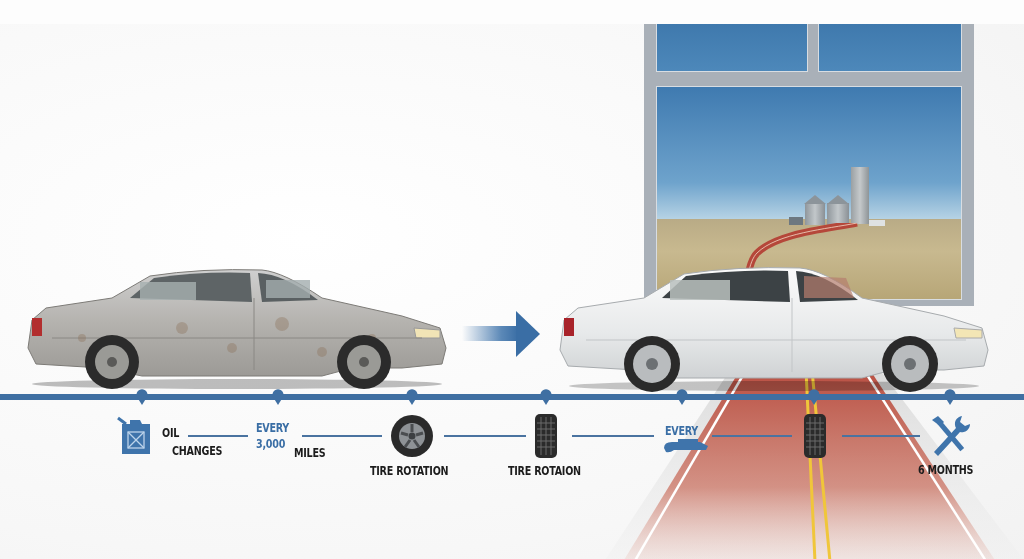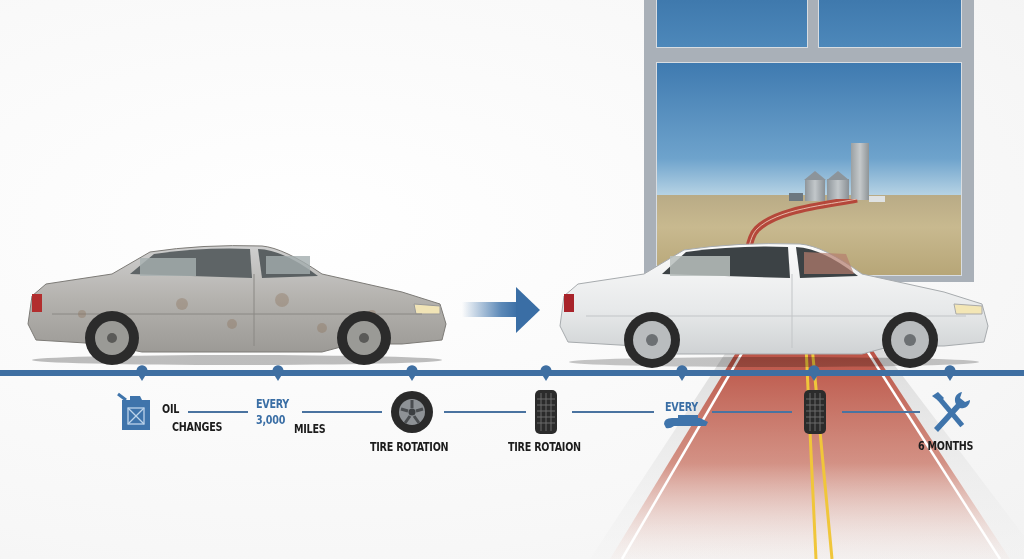--- a/index.html
+++ b/index.html
@@ -1,18 +1,18 @@
 <!DOCTYPE html>
 <html><head>
 <meta charset="utf-8">
 <style>
   * { box-sizing: border-box; margin: 0; padding: 0; }
   html, body { width: 1024px; height: 559px; overflow: hidden; background: #fdfdfd; }
   body { position: relative; font-family: "Liberation Sans", "DejaVu Sans", sans-serif; }
-  .stage { position: absolute; inset: 0; background: radial-gradient(ellipse at 30% 40%, #ffffff 0%, #f7f7f7 70%, #f2f2f2 100%); }
+  .stage { position: absolute; inset: 0; background: radial-gradient(ellipse at 30% 40%, #ffffff 0%, #f7f7f7 70%, #f2f2f2 100%); margin-top: 24px; }
 
   
   .window { position: absolute; left: 644px; top: 0; width: 330px; height: 282px; background: #a9b0b8; }
   .pane { position: absolute; background: linear-gradient(180deg, #3f79ad 0%, #4d88ba 100%); }
   .pane.tl { left: 12px; top: 0; width: 152px; height: 48px; border: 1px solid #d8dde2; border-top: none; }
   .pane.tr { left: 174px; top: 0; width: 144px; height: 48px; border: 1px solid #d8dde2; border-top: none; }
   .pane.main { left: 12px; top: 62px; width: 306px; height: 214px; overflow: hidden; border: 1px solid #d8dde2;
      background: linear-gradient(180deg, #3f7ab0 0%, #6ea3cc 45%, #b5d2e4 62%, #c9dbe4 64%); }
   .field { position: absolute; left: 0; right: 0; top: 132px; bottom: 0;
      background: linear-gradient(180deg, #b9ab86 0%, #c8b98f 40%, #b7a677 100%); }

